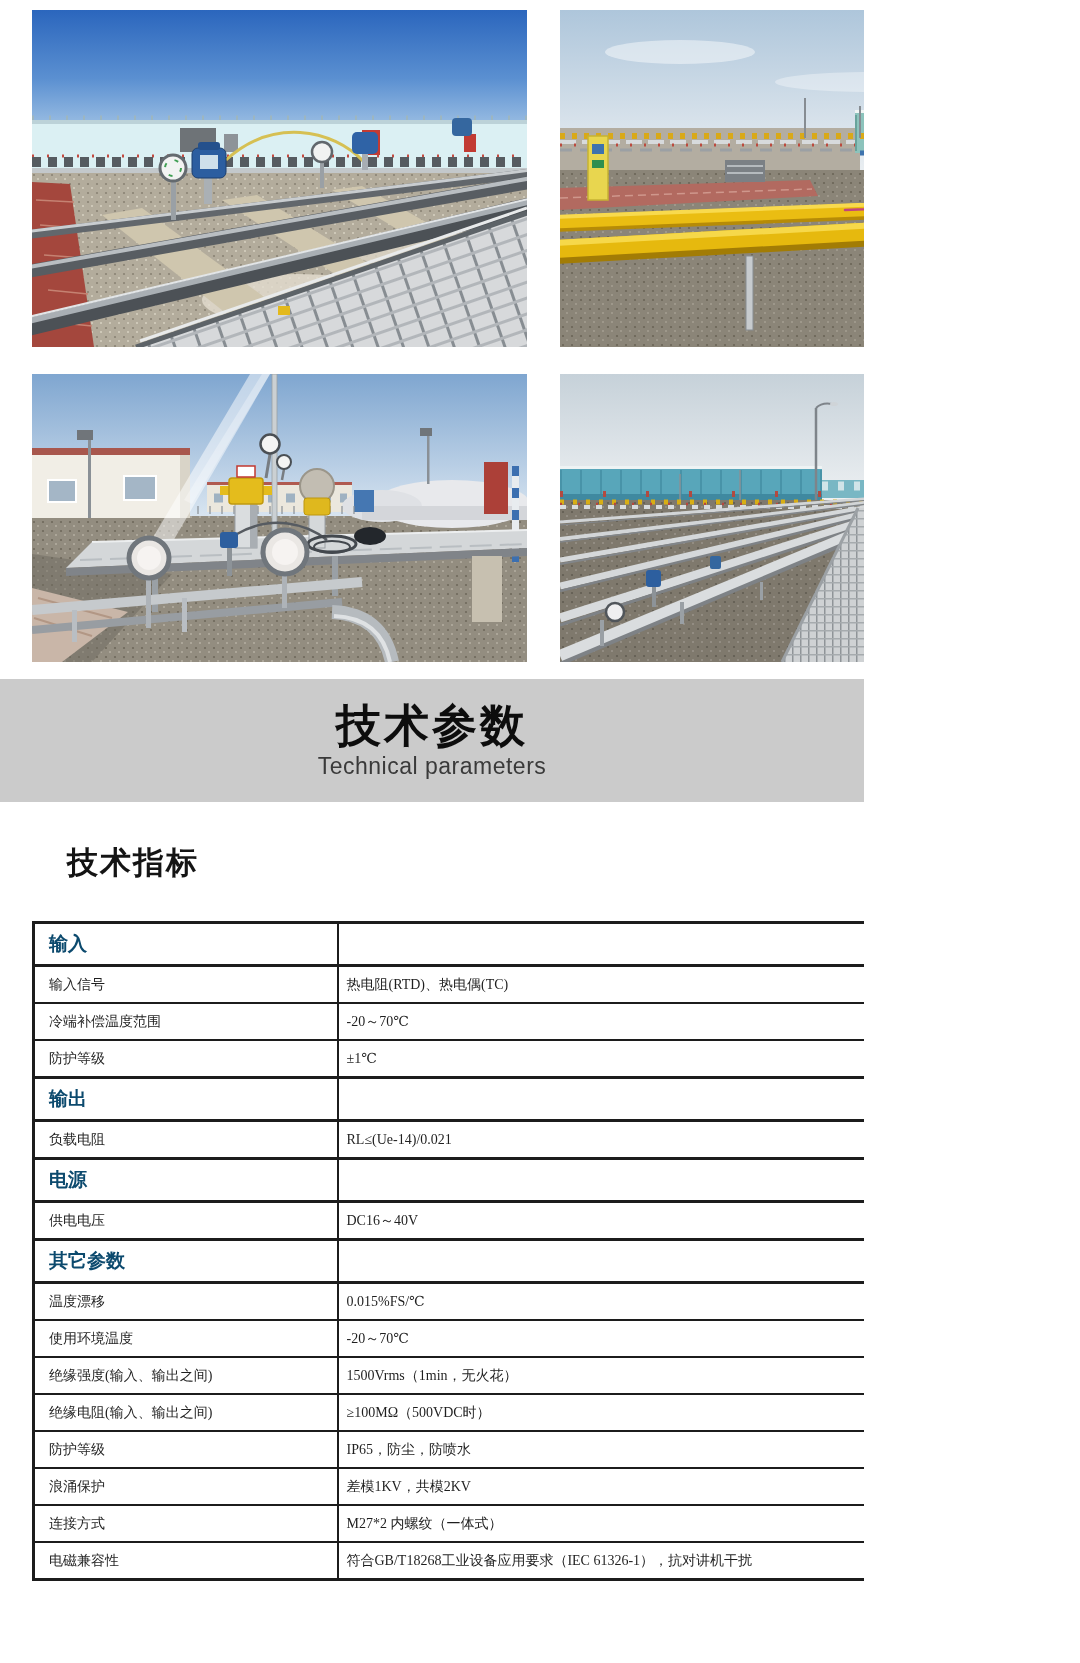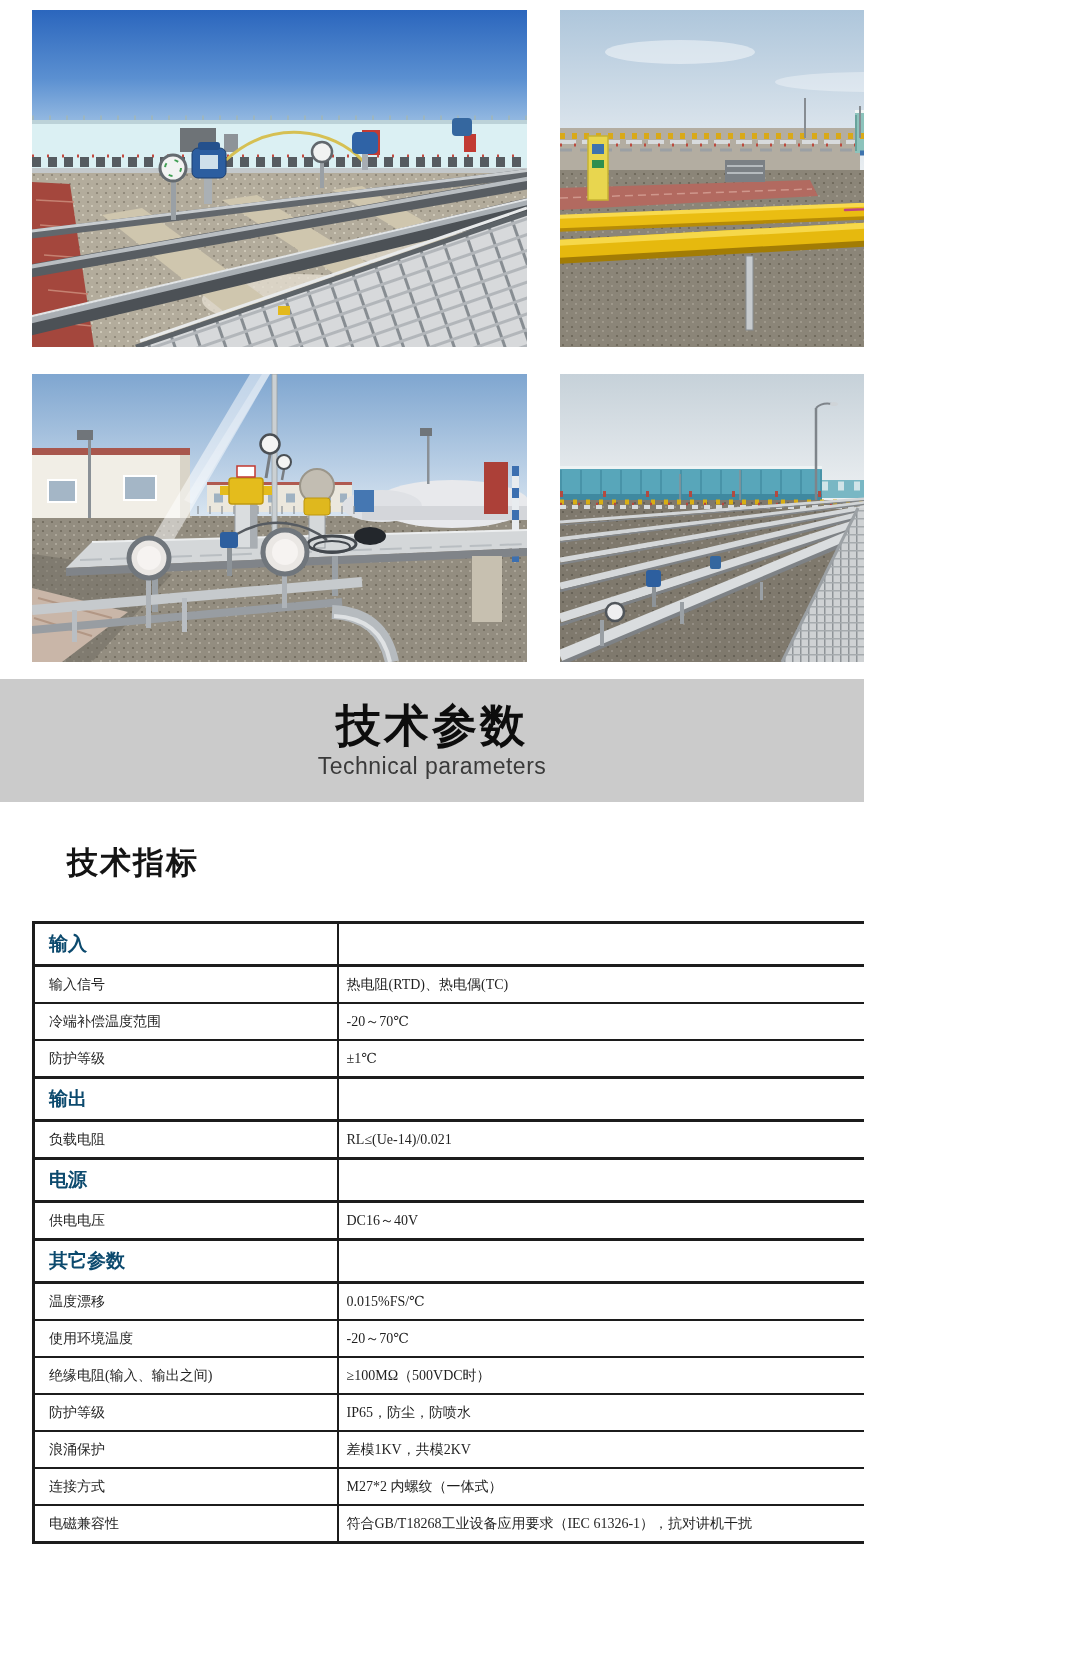--- a/index.html
+++ b/index.html
@@ -403,20 +403,24 @@
       </tr>
       <tr>
         <td class="label">温度漂移</td>
         <td class="value">0.015%FS/℃</td>
       </tr>
       <tr>
         <td class="label">使用环境温度</td>
         <td class="value">-20～70℃</td>
       </tr>
       <tr>
+        <td class="label">绝缘强度(输入、输出之间)</td>
+        <td class="value">1500Vrms（1min，无火花）</td>
+      </tr>
+      <tr>
         <td class="label">绝缘电阻(输入、输出之间)</td>
         <td class="value">≥100MΩ（500VDC时）</td>
       </tr>
       <tr>
         <td class="label">防护等级</td>
         <td class="value">IP65，防尘，防喷水</td>
       </tr>
       <tr>
         <td class="label">浪涌保护</td>
         <td class="value">差模1KV，共模2KV</td>

